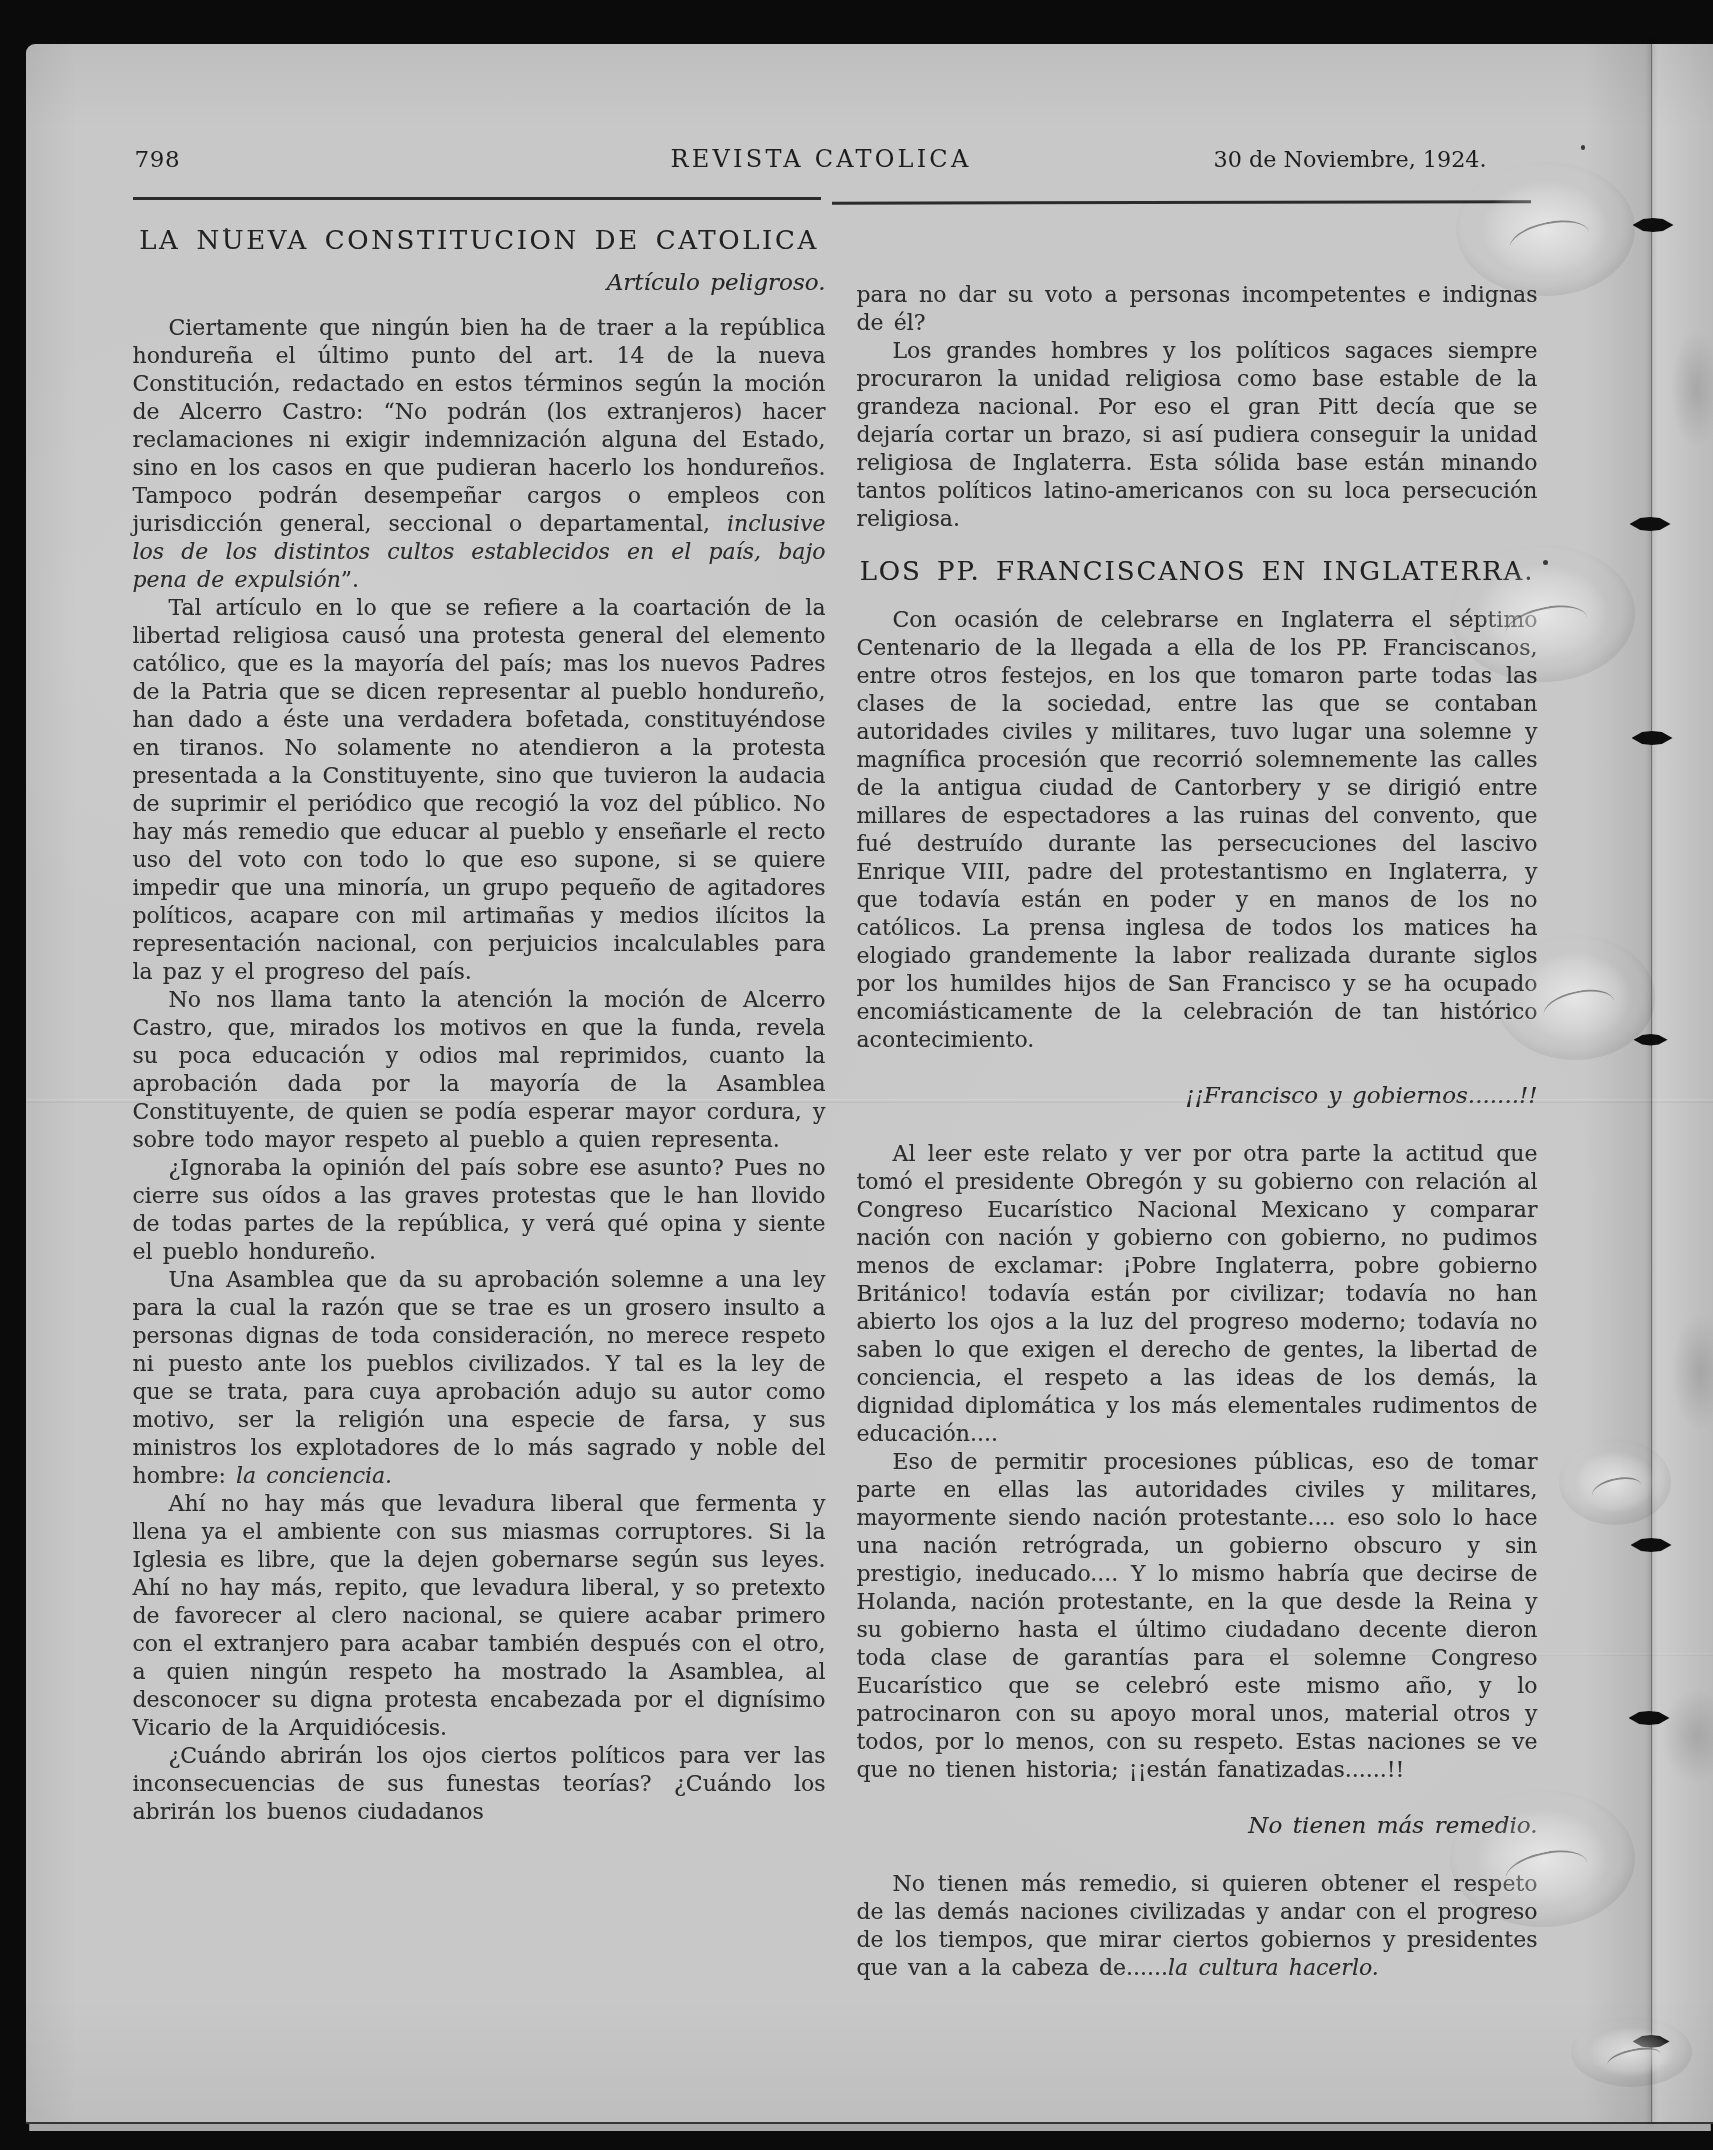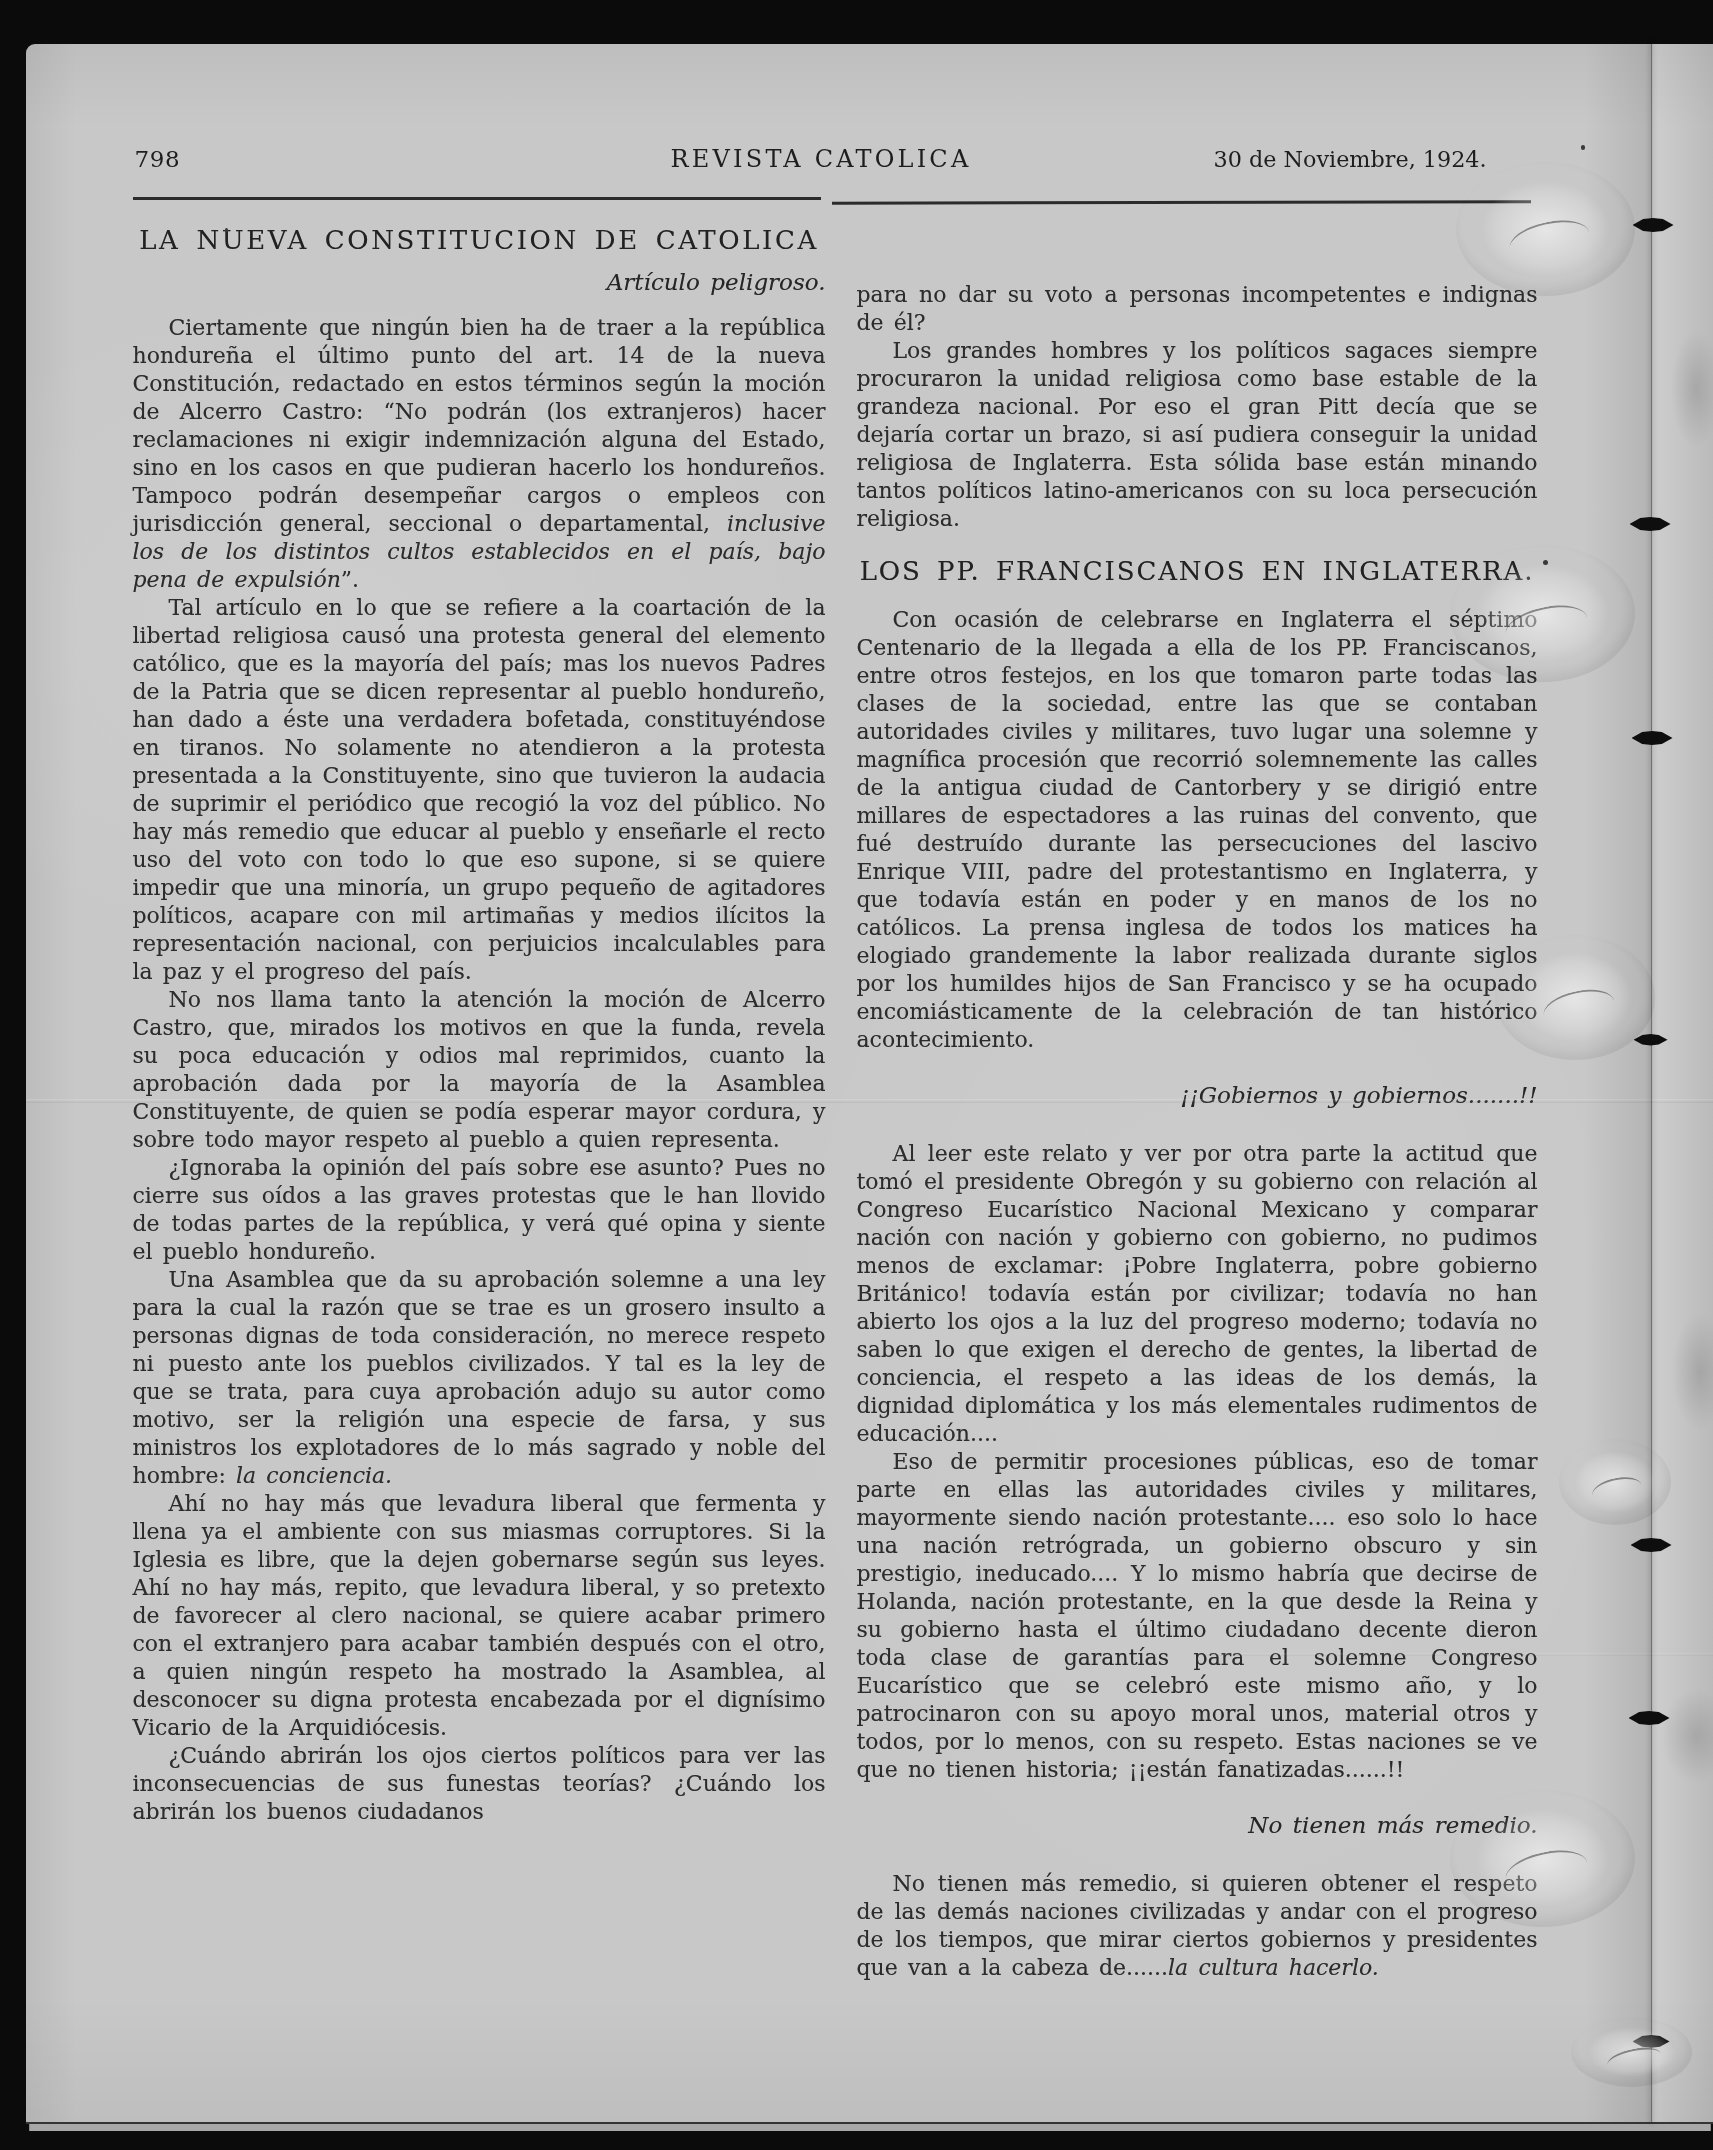--- a/index.html
+++ b/index.html
@@ -85,21 +85,21 @@
         <p><span>Una Asamblea que da su aprobación solemne a una ley para la cual la razón que se trae es un grosero insulto a personas dignas de toda consideración, no merece respeto ni puesto ante los pueblos civilizados. Y tal es la ley de que se trata, para cuya aprobación adujo su autor como motivo, ser la religión una especie de farsa, y sus ministros los explotadores de lo más sagrado y noble del hombre: </span><span class="it">la conciencia.</span></p>
         <p>Ahí no hay más que levadura liberal que fermenta y llena ya el ambiente con sus miasmas corruptores.  Si la Iglesia es libre, que la dejen gobernarse según sus leyes. Ahí no hay más, repito, que levadura liberal, y so pretexto de favorecer al clero nacional, se quiere acabar primero con el extranjero para acabar también después con el otro, a quien ningún respeto ha mostrado la Asamblea, al desconocer su digna protesta encabezada por el dignísimo Vicario de la Arquidiócesis.</p>
         <p>¿Cuándo abrirán los ojos ciertos políticos para ver las inconsecuencias de sus funestas teorías? ¿Cuándo los abrirán los buenos ciudadanos</p>
       </div>
 
       <div class="col col-right">
         <p class="cont">para no dar su voto a personas incompetentes e indignas de él?</p>
         <p>Los grandes hombres y los políticos sagaces siempre procuraron la unidad religiosa como base estable de la grandeza nacional.  Por eso el gran Pitt decía que se dejaría cortar un brazo, si así pudiera conseguir la unidad religiosa de Inglaterra. Esta sólida base están minando tantos políticos latino-americanos con su loca persecución religiosa.</p>
         <h1 class="article-title">LOS PP. FRANCISCANOS EN INGLATERRA.</h1>
         <p>Con ocasión de celebrarse en Inglaterra el séptimo Centenario de la llegada a ella de los PP. Franciscanos, entre otros festejos, en los que tomaron parte todas las clases de la sociedad, entre las que se contaban autoridades civiles y militares, tuvo lugar una solemne y magnífica procesión que recorrió solemnemente las calles de la antigua ciudad de Cantorbery y se dirigió entre millares de espectadores a las ruinas del convento, que fué destruído durante las persecuciones del lascivo Enrique VIII, padre del protestantismo en Inglaterra, y que todavía están en poder y en manos de los no católicos. La prensa inglesa de todos los matices ha elogiado grandemente la labor realizada durante siglos por los humildes hijos de San Francisco y se ha ocupado encomiásticamente de la celebración de tan histórico acontecimiento.</p>
-        <h2 class="article-sub">¡¡Gobiernos y gobiernos.......!!</h2>
+        <h2 class="article-sub">¡¡Francisco y gobiernos.......!!</h2>
         <p>Al leer este relato y ver por otra parte la actitud que  tomó el  presidente Obregón y  su gobierno con relación al Congreso Eucarístico Nacional Mexicano y comparar nación con nación y gobierno con gobierno, no pudimos menos de exclamar:  ¡Pobre Inglaterra,  pobre gobierno Británico!  todavía están por civilizar;  todavía no han abierto los ojos a la luz del progreso moderno; todavía no saben lo que exigen el derecho de gentes, la libertad de conciencia, el respeto a las ideas de los demás, la dignidad diplomática y los más elementales rudimentos de educación....</p>
         <p>Eso de permitir procesiones públicas, eso de tomar parte en ellas las autoridades civiles y militares, mayormente siendo nación protestante.... eso solo lo hace una nación retrógrada, un gobierno obscuro y sin prestigio, ineducado.... Y lo mismo habría que decirse de Holanda, nación protestante, en la  que desde la Reina y  su gobierno hasta el último  ciudadano decente  dieron toda clase de garantías para el solemne Congreso Eucarístico que se celebró este mismo año, y lo patrocinaron con su apoyo moral unos, material otros y todos, por lo menos, con su respeto. Estas naciones se ve que no tienen historia; ¡¡están fanatizadas......!!</p>
         <h2 class="article-sub">No tienen más remedio.</h2>
         <p><span>No tienen más remedio, si quieren obtener el respeto de  las demás naciones  civilizadas y andar con el progreso de los tiempos, que mirar ciertos gobiernos y presidentes que van a la cabeza de......</span><span class="it">la cultura hacerlo.</span></p>
       </div>
 
     </div>
 
     <div class="hcrease hcrease1"></div>
     <div class="hcrease hcrease2"></div>

